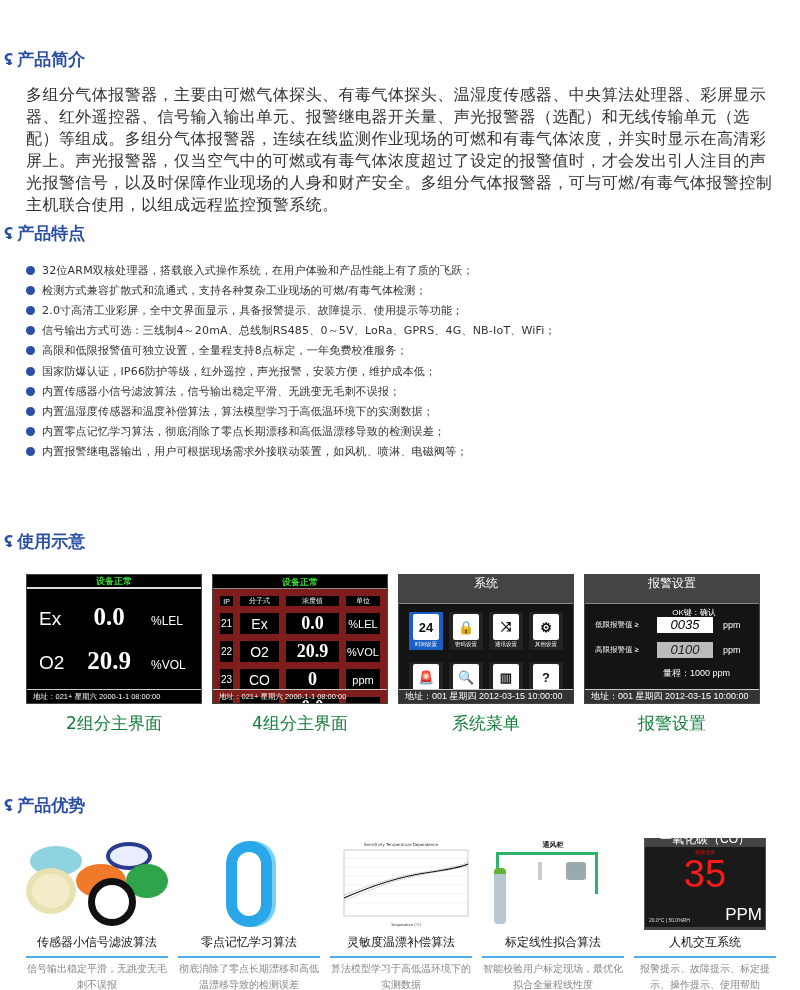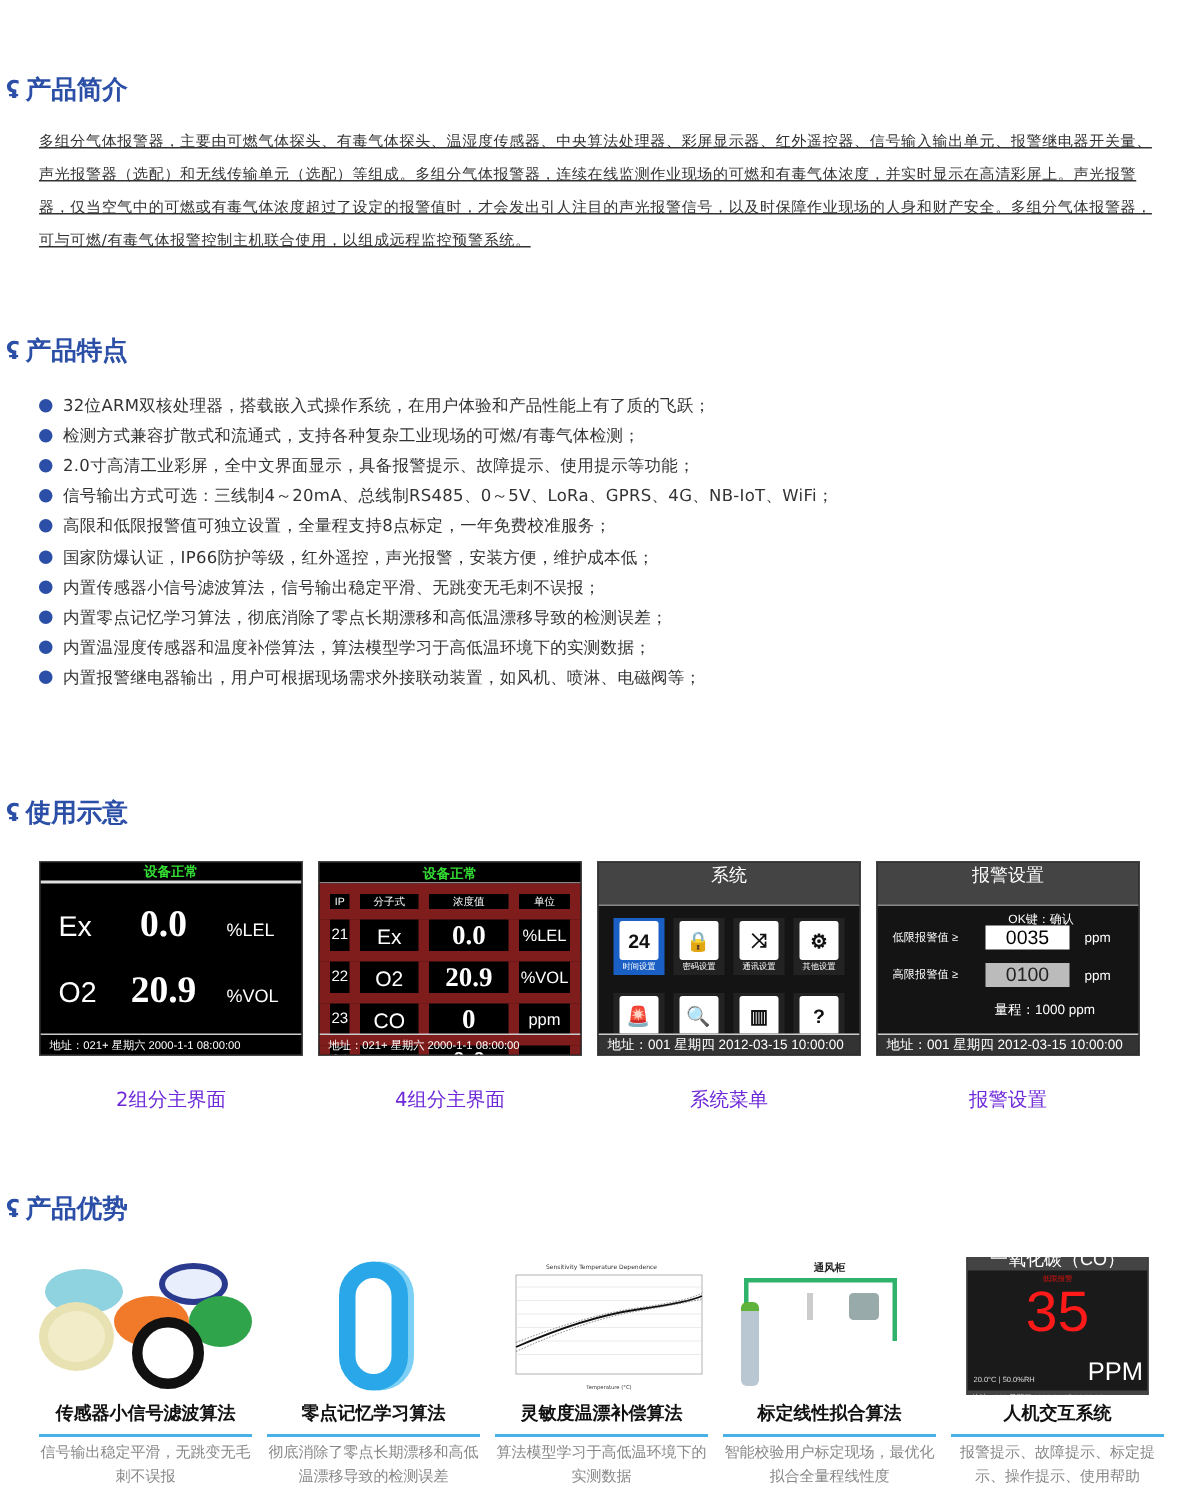--- a/index.html
+++ b/index.html
@@ -1,26 +1,26 @@
 <!DOCTYPE html>
 <html><head>
 <meta charset="utf-8">
 <style>
   * { box-sizing: border-box; margin: 0; padding: 0; }
   body { width: 800px; height: 990px; background: #fff; font-family: "DejaVu Sans", sans-serif; color: #333; position: relative; overflow: hidden; }
   .section-title { position: absolute; left: 4px; display: flex; align-items: center; color: #2b4fa6; font-size: 17px; font-weight: bold; }
   .section-title .ico { font-size: 16px; margin-right: 4px; color: #2b4fa6; font-weight: bold; }
-  .intro { position: absolute; left: 26px; top: 84px; width: 750px; font-size: 10px; line-height: 22px; color: #333; letter-spacing: 0.45px; text-decoration: underline; }
+  .intro { position: absolute; left: 26px; top: 84px; width: 750px; font-size: 16px; line-height: 22px; color: #333; letter-spacing: 0.45px; }
   .features { position: absolute; left: 26px; top: 260px; list-style: none; }
   .features li { display: flex; align-items: center; height: 20.2px; font-size: 11px; color: #333; letter-spacing: 0.2px; }
   .features .dot { width: 9px; height: 9px; border-radius: 50%; background: #2b4fa6; margin-right: 7px; flex: 0 0 9px; }
   .screens { position: absolute; top: 574px; left: 26px; display: flex; gap: 10px; }
   .screen-card { width: 176px; }
   .screen { width: 176px; height: 130px; background: #000; position: relative; color: #fff; font-family: "Liberation Sans", sans-serif; overflow: hidden; border: 1px solid #444; }
-  .screen-caption { text-align: center; font-size: 13px; color: #6d28d9; margin-top: 20px; font-family: "DejaVu Sans", sans-serif; }
+  .screen-caption { text-align: center; font-size: 17px; color: #15803d; margin-top: 8px; font-family: "DejaVu Sans", sans-serif; }
   
   .s1-head { height: 14px; background: #000; border-bottom: 2px solid #ddd; color: #33dd33; text-align: center; font-size: 9px; font-weight: bold; line-height: 13px; }
   .s1-row { position: absolute; left: 0; right: 0; display: flex; align-items: baseline; }
   .s1-row .g { width: 48px; padding-left: 12px; font-size: 19px; }
   .s1-row .v { width: 68px; font-family: "Liberation Serif", serif; font-weight: bold; font-size: 25px; text-align: center; }
   .s1-row .u { font-size: 12px; padding-left: 8px; }
   .s-foot { position: absolute; bottom: 0; left: 0; right: 0; height: 14px; border-top: 1px solid #ccc; font-size: 7.5px; line-height: 13px; padding-left: 6px; color: #fff; white-space: nowrap; }
   
   .s2-head { height: 14px; color: #33dd33; text-align: center; font-size: 9px; font-weight: bold; line-height: 14px; border-bottom: 1px solid #888; }
   .s2-table { width: 100%; border-collapse: collapse; }
@@ -38,30 +38,30 @@
   .s3-item { width: 34px; height: 38px; background: #222; position: relative; }
   .s3-item .box { width: 26px; height: 26px; background: #fff; margin: 2px auto 0; display: flex; align-items: center; justify-content: center; color: #111; font-size: 13px; font-weight: bold; border-radius: 2px; }
   .s3-item .lbl { font-size: 5.5px; color: #fff; text-align: center; margin-top: 1px; white-space: nowrap; }
   .s3-item.active { background: #1a5fc4; }
   .s3 .s-foot, .s4 .s-foot { background: #333; font-size: 9px; }
   
   .s4 { background: #141414; }
   .s4-ok { text-align: center; font-size: 8px; margin-top: 3px; padding-left: 44px; }
   .s4-row { position: absolute; left: 10px; display: flex; align-items: center; font-size: 7.5px; }
   .s4-row .lab { width: 62px; }
-  .s4-row .val { width: 56px; height: 16px; font-size: 13px; text-align: center; line-height: 16px; margin-right: 10px; }
+  .s4-row .val { width: 56px; height: 16px; font-size: 13px; text-align: center; line-height: 16px; margin-right: 10px; font-style: italic; }
   .s4-row .val.white { background: #fff; color: #000; }
   .s4-row .val.grey { background: #bbb; color: #222; }
   .s4-row .unit { font-size: 9px; }
   .s4-range { position: absolute; left: 78px; top: 92px; font-size: 9px; }
   
   .adv { position: absolute; top: 838px; left: 26px; display: flex; gap: 10px; }
   .adv-card { width: 142px; }
   .adv-img { width: 142px; height: 92px; position: relative; display: flex; align-items: center; justify-content: center; overflow: hidden; }
-  .adv-title { text-align: center; font-size: 12px; font-weight: bold; color: #111; margin-top: 4px; padding-bottom: 5px; border-bottom: 2px solid #4ab1e6; }
+  .adv-title { text-align: center; font-size: 12px; font-weight: normal; color: #111; margin-top: 4px; padding-bottom: 5px; border-bottom: 2px solid #4ab1e6; }
   .adv-desc { text-align: center; font-size: 10px; color: #888; line-height: 16px; margin-top: 3px; }
   .sensor { position: absolute; border-radius: 50%; }
   .co-screen { width: 122px; height: 108px; background: #1a1a1a; border: 1px solid #555; position: relative; font-family: "Liberation Sans", sans-serif; }
   .co-head { background: #444; color: #fff; text-align: center; font-size: 12px; height: 16px; line-height: 16px; }
   .co-alarm { color: #e01010; font-size: 5px; text-align: center; margin-top: 2px; }
   .co-val { color: #ff1a1a; font-size: 38px; text-align: center; line-height: 38px; }
   .co-env { position: absolute; left: 4px; bottom: 14px; font-size: 5px; color: #ddd; }
   .co-unit { position: absolute; right: 3px; bottom: 12px; font-size: 17px; color: #fff; }
   .co-foot { position: absolute; bottom: 0; left: 0; right: 0; height: 10px; background: #444; font-size: 5px; color: #ddd; line-height: 10px; padding-left: 3px; white-space: nowrap; }
 </style>
@@ -102,25 +102,25 @@
   <li>
       <span class="dot"></span>
       <span>国家防爆认证，IP66防护等级，红外遥控，声光报警，安装方便，维护成本低；</span>
     </li>
   <li>
       <span class="dot"></span>
       <span>内置传感器小信号滤波算法，信号输出稳定平滑、无跳变无毛刺不误报；</span>
     </li>
   <li>
       <span class="dot"></span>
+      <span>内置温湿度传感器和温度补偿算法，算法模型学习于高低温环境下的实测数据；</span>
+    </li>
+  <li>
+      <span class="dot"></span>
       <span>内置零点记忆学习算法，彻底消除了零点长期漂移和高低温漂移导致的检测误差；</span>
-    </li>
-  <li>
-      <span class="dot"></span>
-      <span>内置温湿度传感器和温度补偿算法，算法模型学习于高低温环境下的实测数据；</span>
     </li>
   <li>
       <span class="dot"></span>
       <span>内置报警继电器输出，用户可根据现场需求外接联动装置，如风机、喷淋、电磁阀等；</span>
     </li>
 </ul>
 
 <div class="section-title" style="top:530px">
   <span class="ico">ʢ</span>
   <span>使用示意</span>

